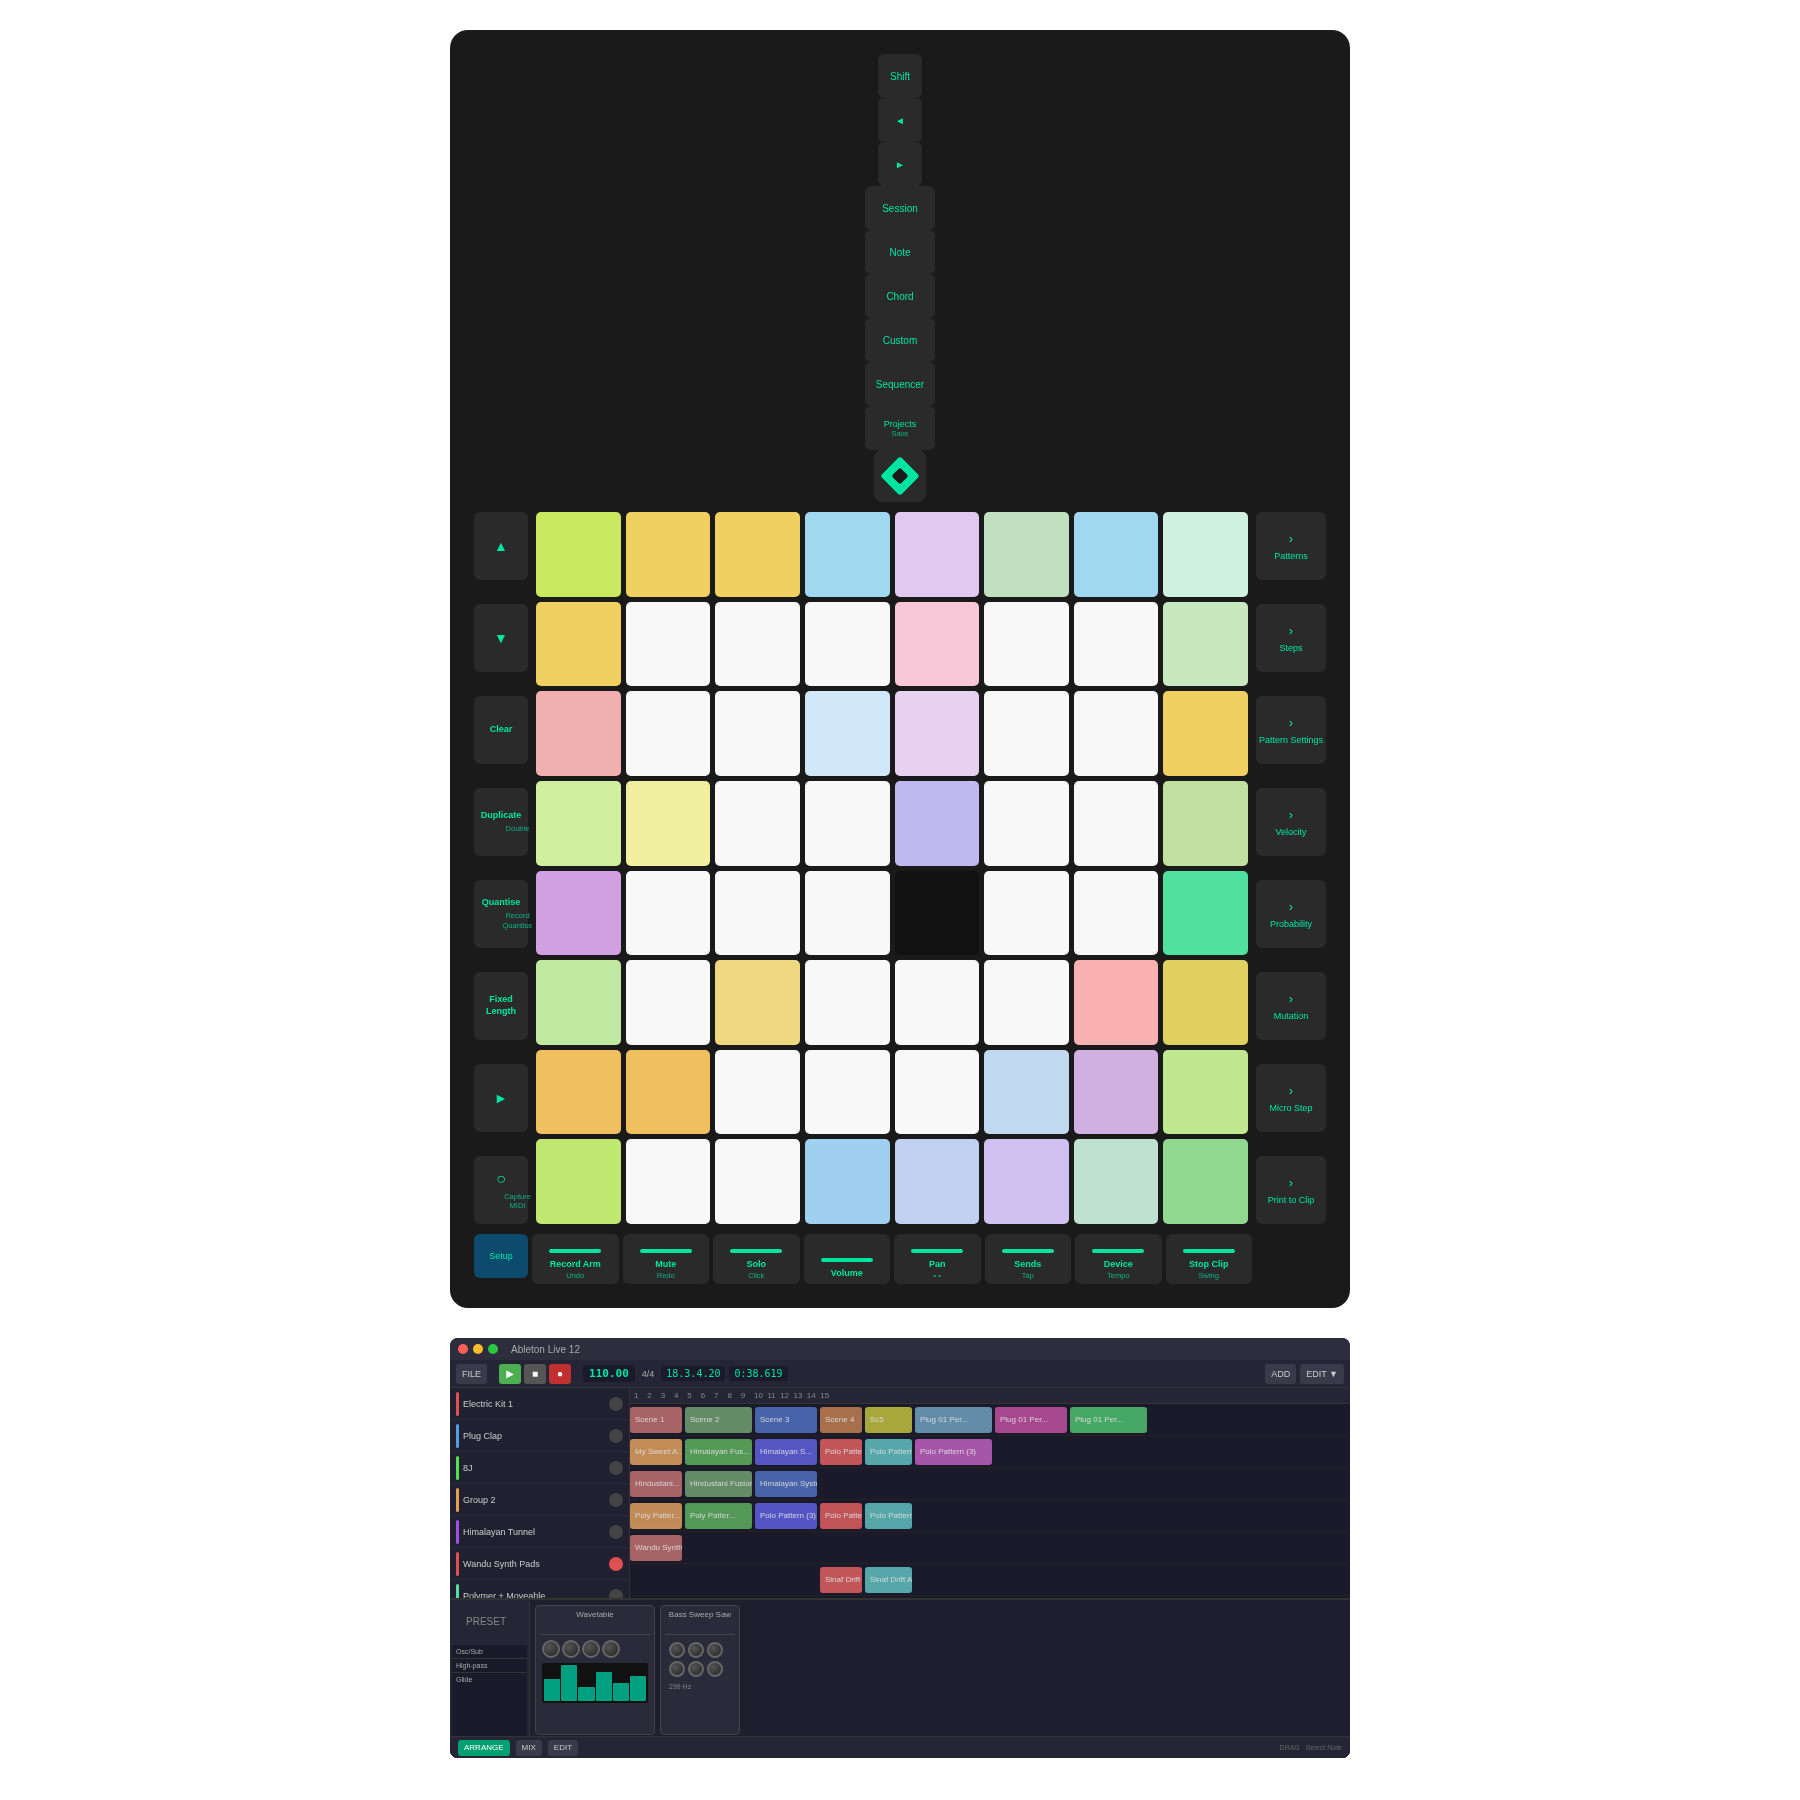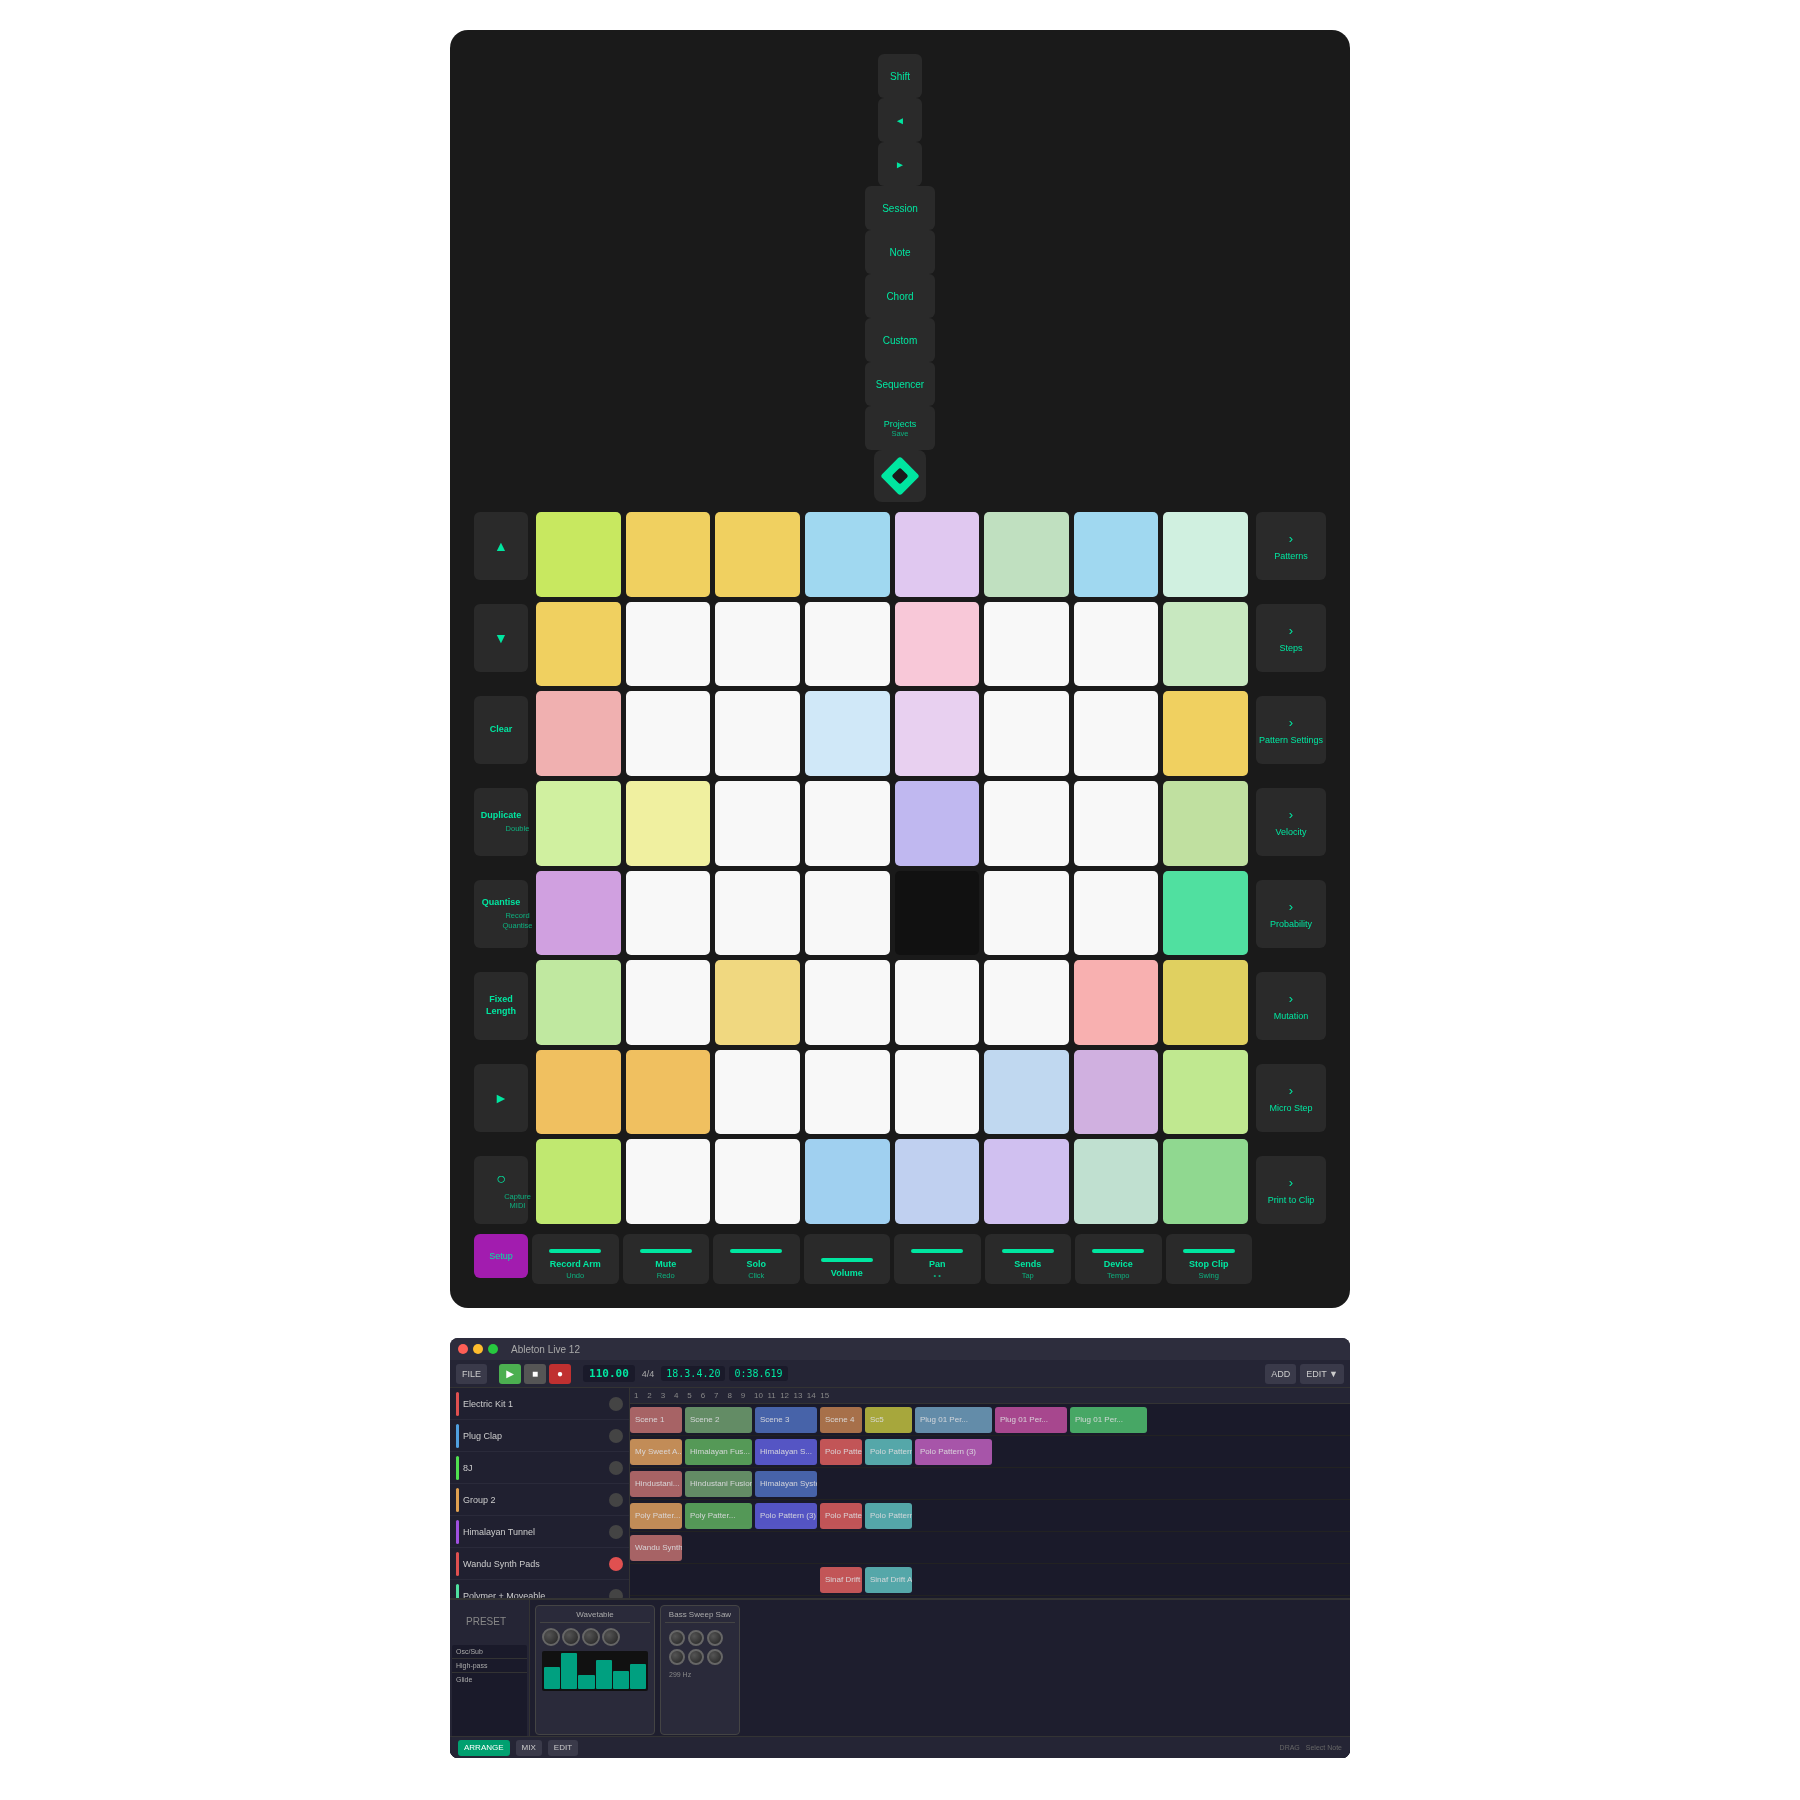--- a/index.html
+++ b/index.html
@@ -178,21 +178,21 @@
       width: 100%;
       display: flex;
       align-items: flex-start;
       justify-content: space-between;
       margin-top: 10px;
       gap: 4px;
     }
     .bottom-left-btn {
       width: 54px;
       height: 44px;
-      background: #a21caf;
+      background: #0c4a6e;
       border: none;
       border-radius: 6px;
       color: #00e6a0;
       font-size: 9px;
       cursor: pointer;
     }
     .bottom-track-btn {
       flex: 1;
       height: 50px;
       background: #2a2a2a;
@@ -437,21 +437,21 @@
       border-radius: 4px;
       padding: 4px;
       min-width: 80px;
       height: 130px;
     }
     .daw-device-title {
       color: #aaa;
       font-size: 8px;
       text-align: center;
       border-bottom: 1px solid #444;
-      padding-bottom: 3px;
+      padding-bottom: 15px;
       margin-bottom: 3px;
     }
     .daw-knob {
       width: 18px;
       height: 18px;
       border-radius: 50%;
       background: radial-gradient(circle at 35% 35%, #555, #222);
       border: 2px solid #666;
       cursor: pointer;
     }

